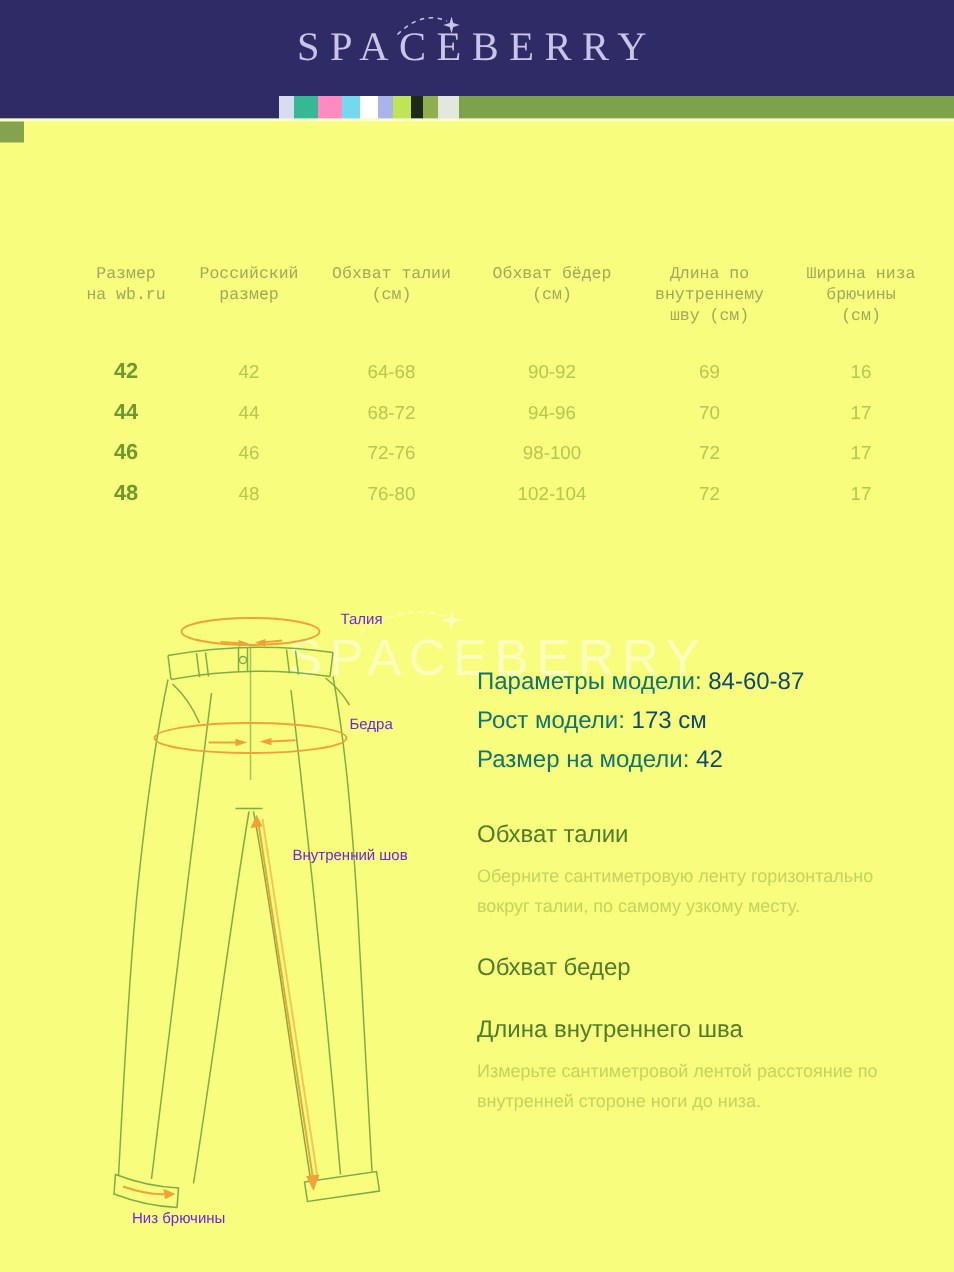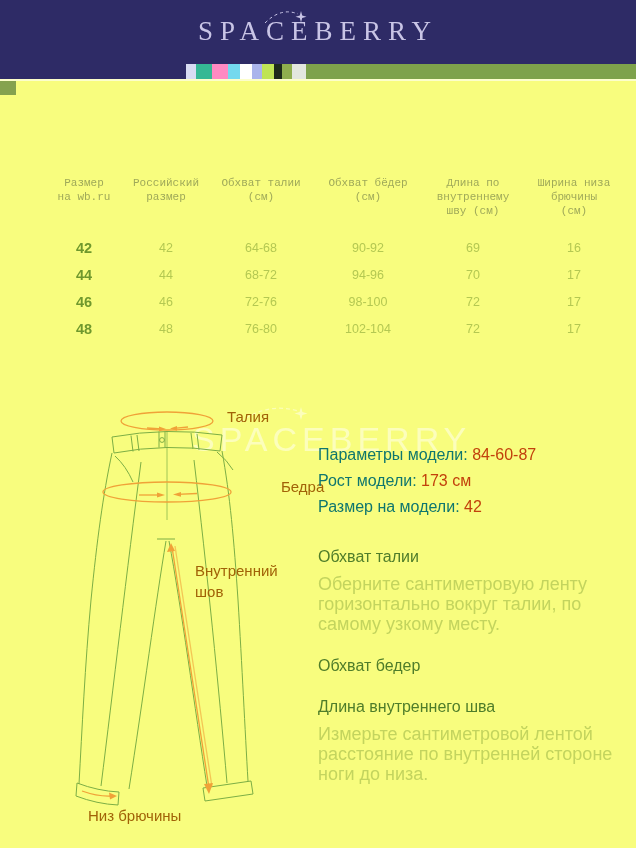--- a/index.html
+++ b/index.html
@@ -46,45 +46,45 @@
     align-self:start;padding:0 4px;font-family:Liberation Mono, monospace;
   }
   .t-row{height:27px;align-items:center;}
   .t-row .td{text-align:center;font-size:12.5px;color:#b4c852;}
   .t-row .td.first{font-size:14.5px;font-weight:bold;color:#6f982d;}
   .t-body{margin-top:16px;}
 
   
   .diagram{position:absolute;left:55px;top:400px;width:255px;height:432px;}
   .diagram svg{position:absolute;left:0;top:0;}
-  .d-label{position:absolute;font-size:15px;color:#a16207;}
+  .d-label{position:absolute;font-size:10px;color:#6d28d9;}
   .d-label.waist{left:172px;top:8px;}
-  .d-label.hips{left:178px;top:78px;margin-left:48px;}
+  .d-label.hips{left:178px;top:78px;}
   .d-label.inseam{left:140px;top:160px;width:112px;line-height:21px;}
   .d-label.hem{left:33px;top:407px;text-align:right;}
 
   .watermark{
     position:absolute;left:192px;top:420px;
     font-size:34px;letter-spacing:5px;font-weight:400;
     color:rgba(255,255,238,.55);white-space:nowrap;
   }
   .comet-watermark{position:absolute;left:238px;top:400px;}
 
   
   .info-col{position:absolute;left:318px;top:442px;width:296px;}
   .param-line{font-size:16px;line-height:26px;}
   .param-line .lbl{color:#0f766e;}
-  .param-line .val{color:#c2410c;}
+  .param-line .val{color:#0c4a6e;}
   .sections{margin-top:28px;}
   .section{margin-bottom:23px;}
   .section h3{
     margin:0 0 8px 0;font-size:16px;font-weight:normal;color:#4f7d2a;
   }
   .section p{
-    margin:0;font-size:18px;line-height:20px;color:#c3d45e;
+    margin:0;font-size:12px;line-height:20px;color:#c3d45e;
   }
 </style>
 </head>
 <body>
 
 <div class="header">
   <span class="comet-header">
     <svg width="44" height="22" viewBox="0 0 44 22">
       <path d="M2,18 Q18,2 35,9" fill="none" stroke="#c9c5e6" stroke-width="1" stroke-dasharray="3 3"></path>
       <path d="M38,6 L39.2,10.4 L43.5,11.7 L39.2,13 L38,17.4 L36.8,13 L32.5,11.7 L36.8,10.4 Z" fill="#c9c5e6"></path>

